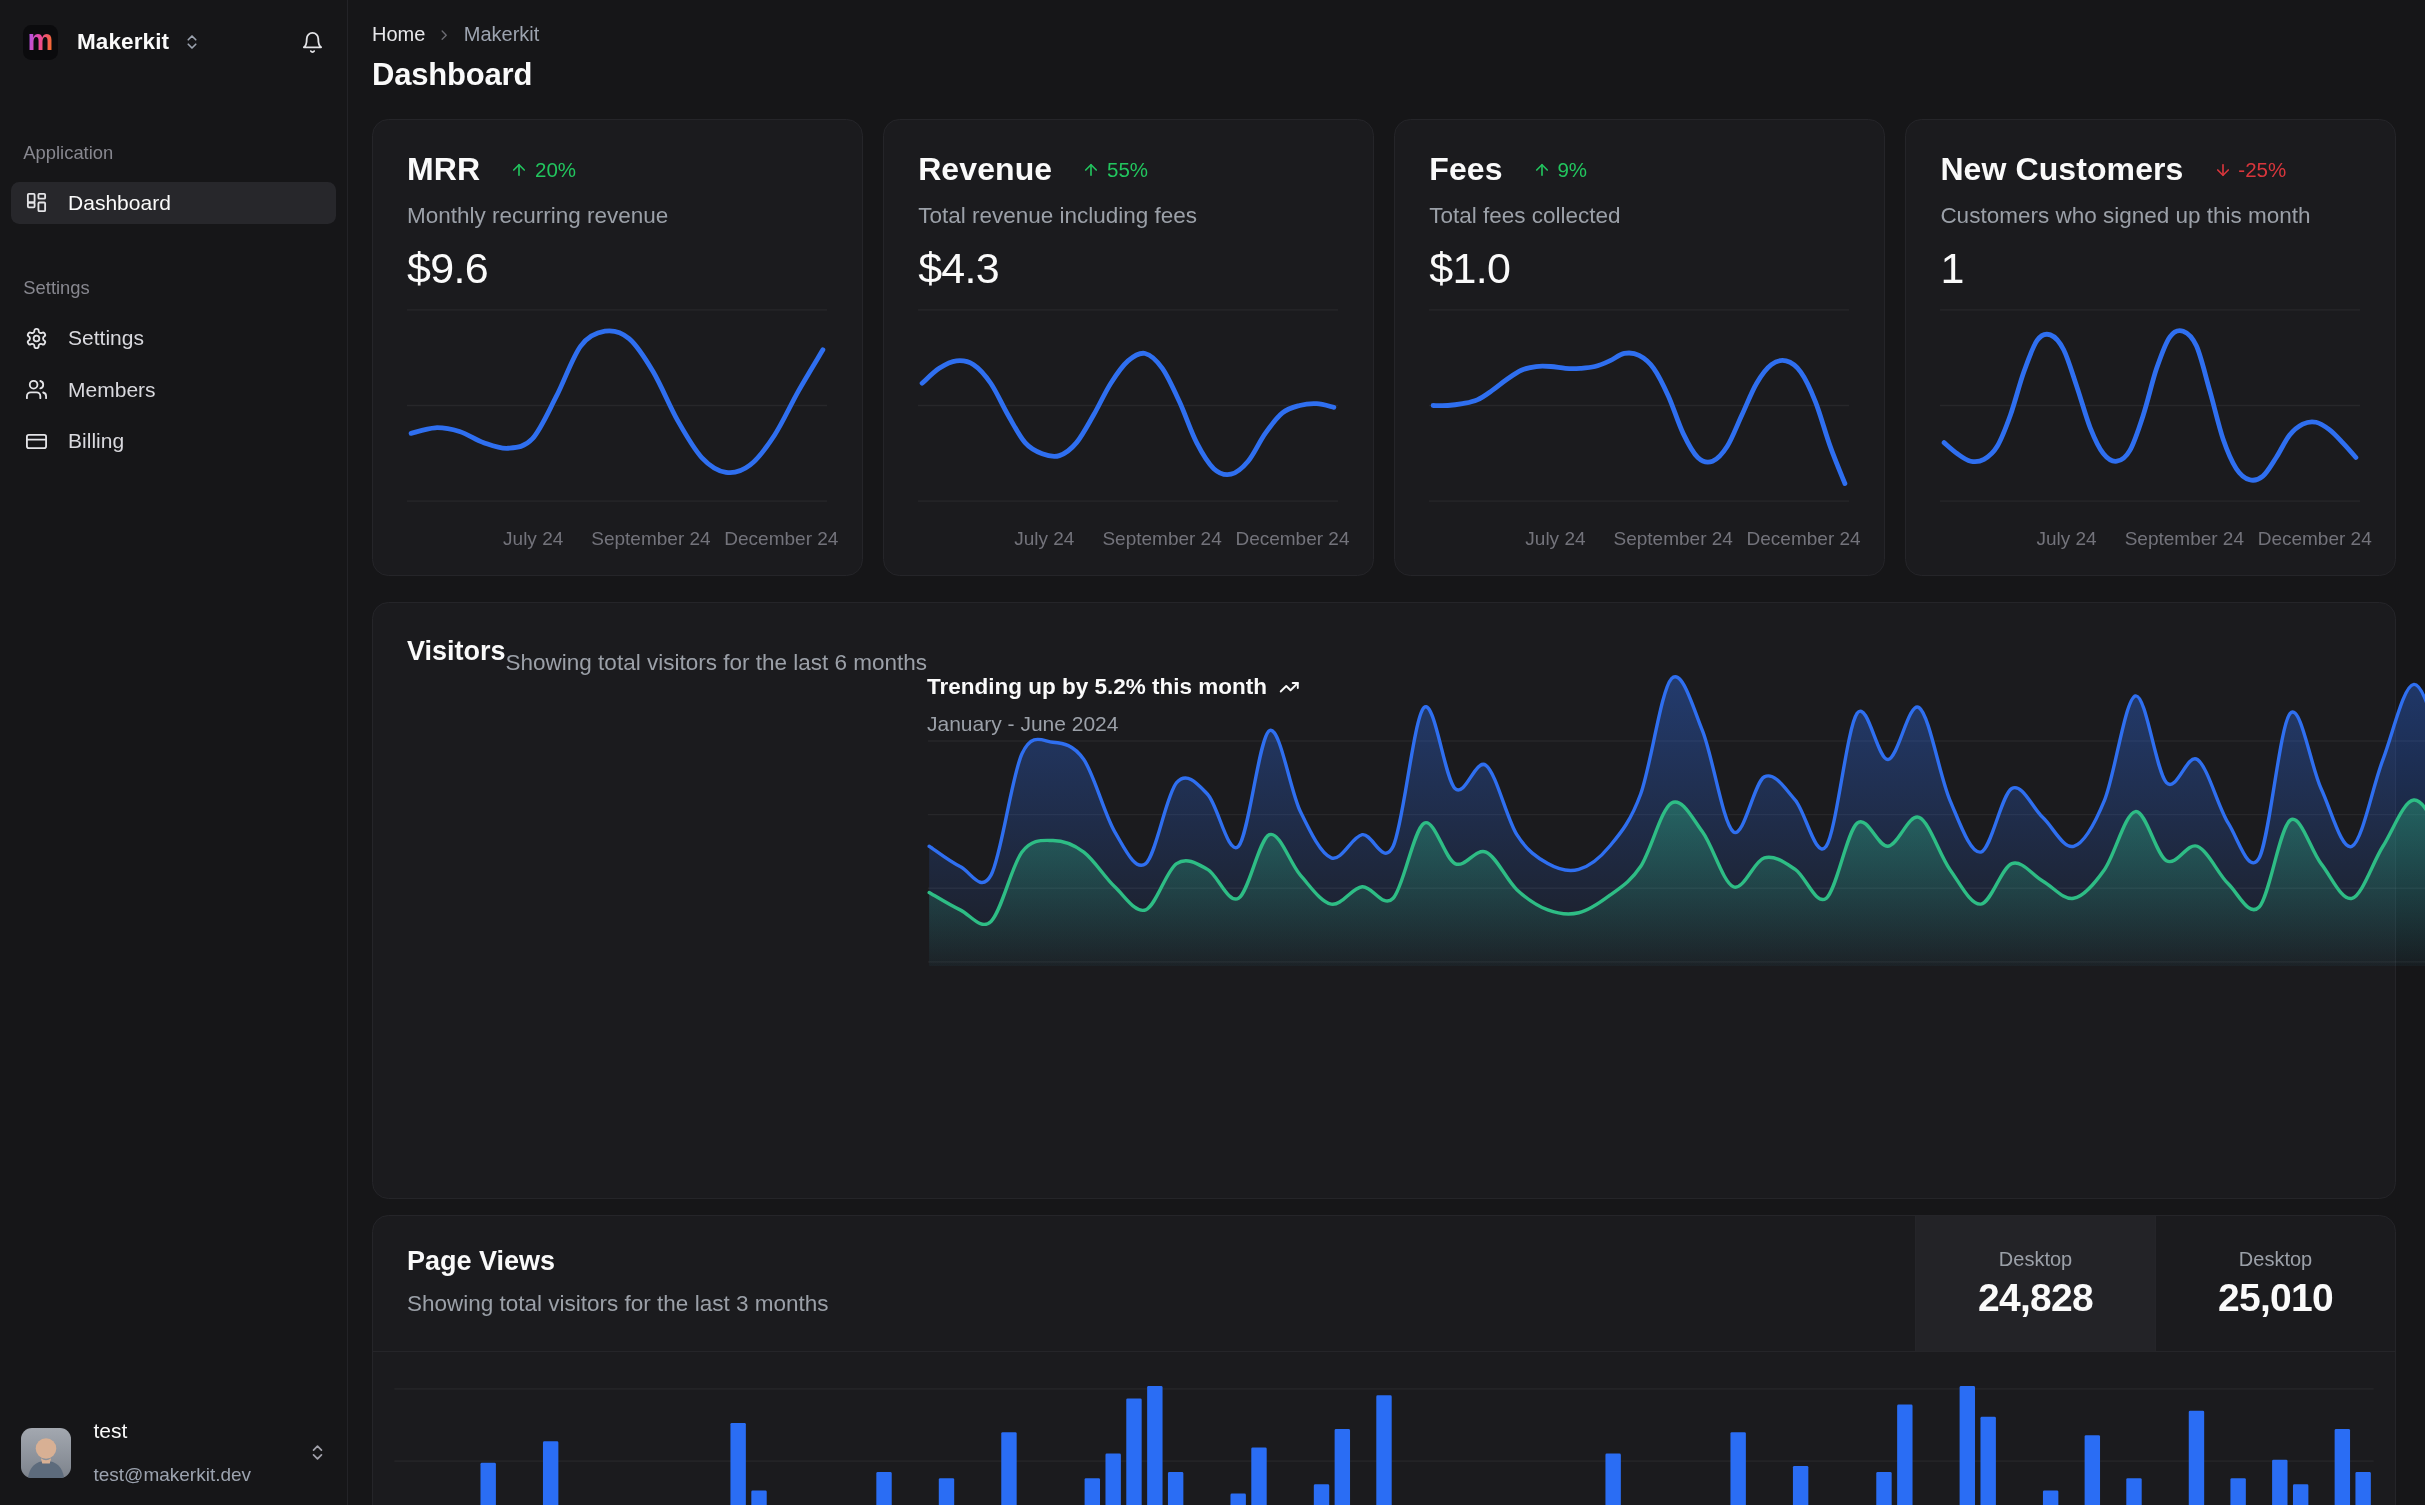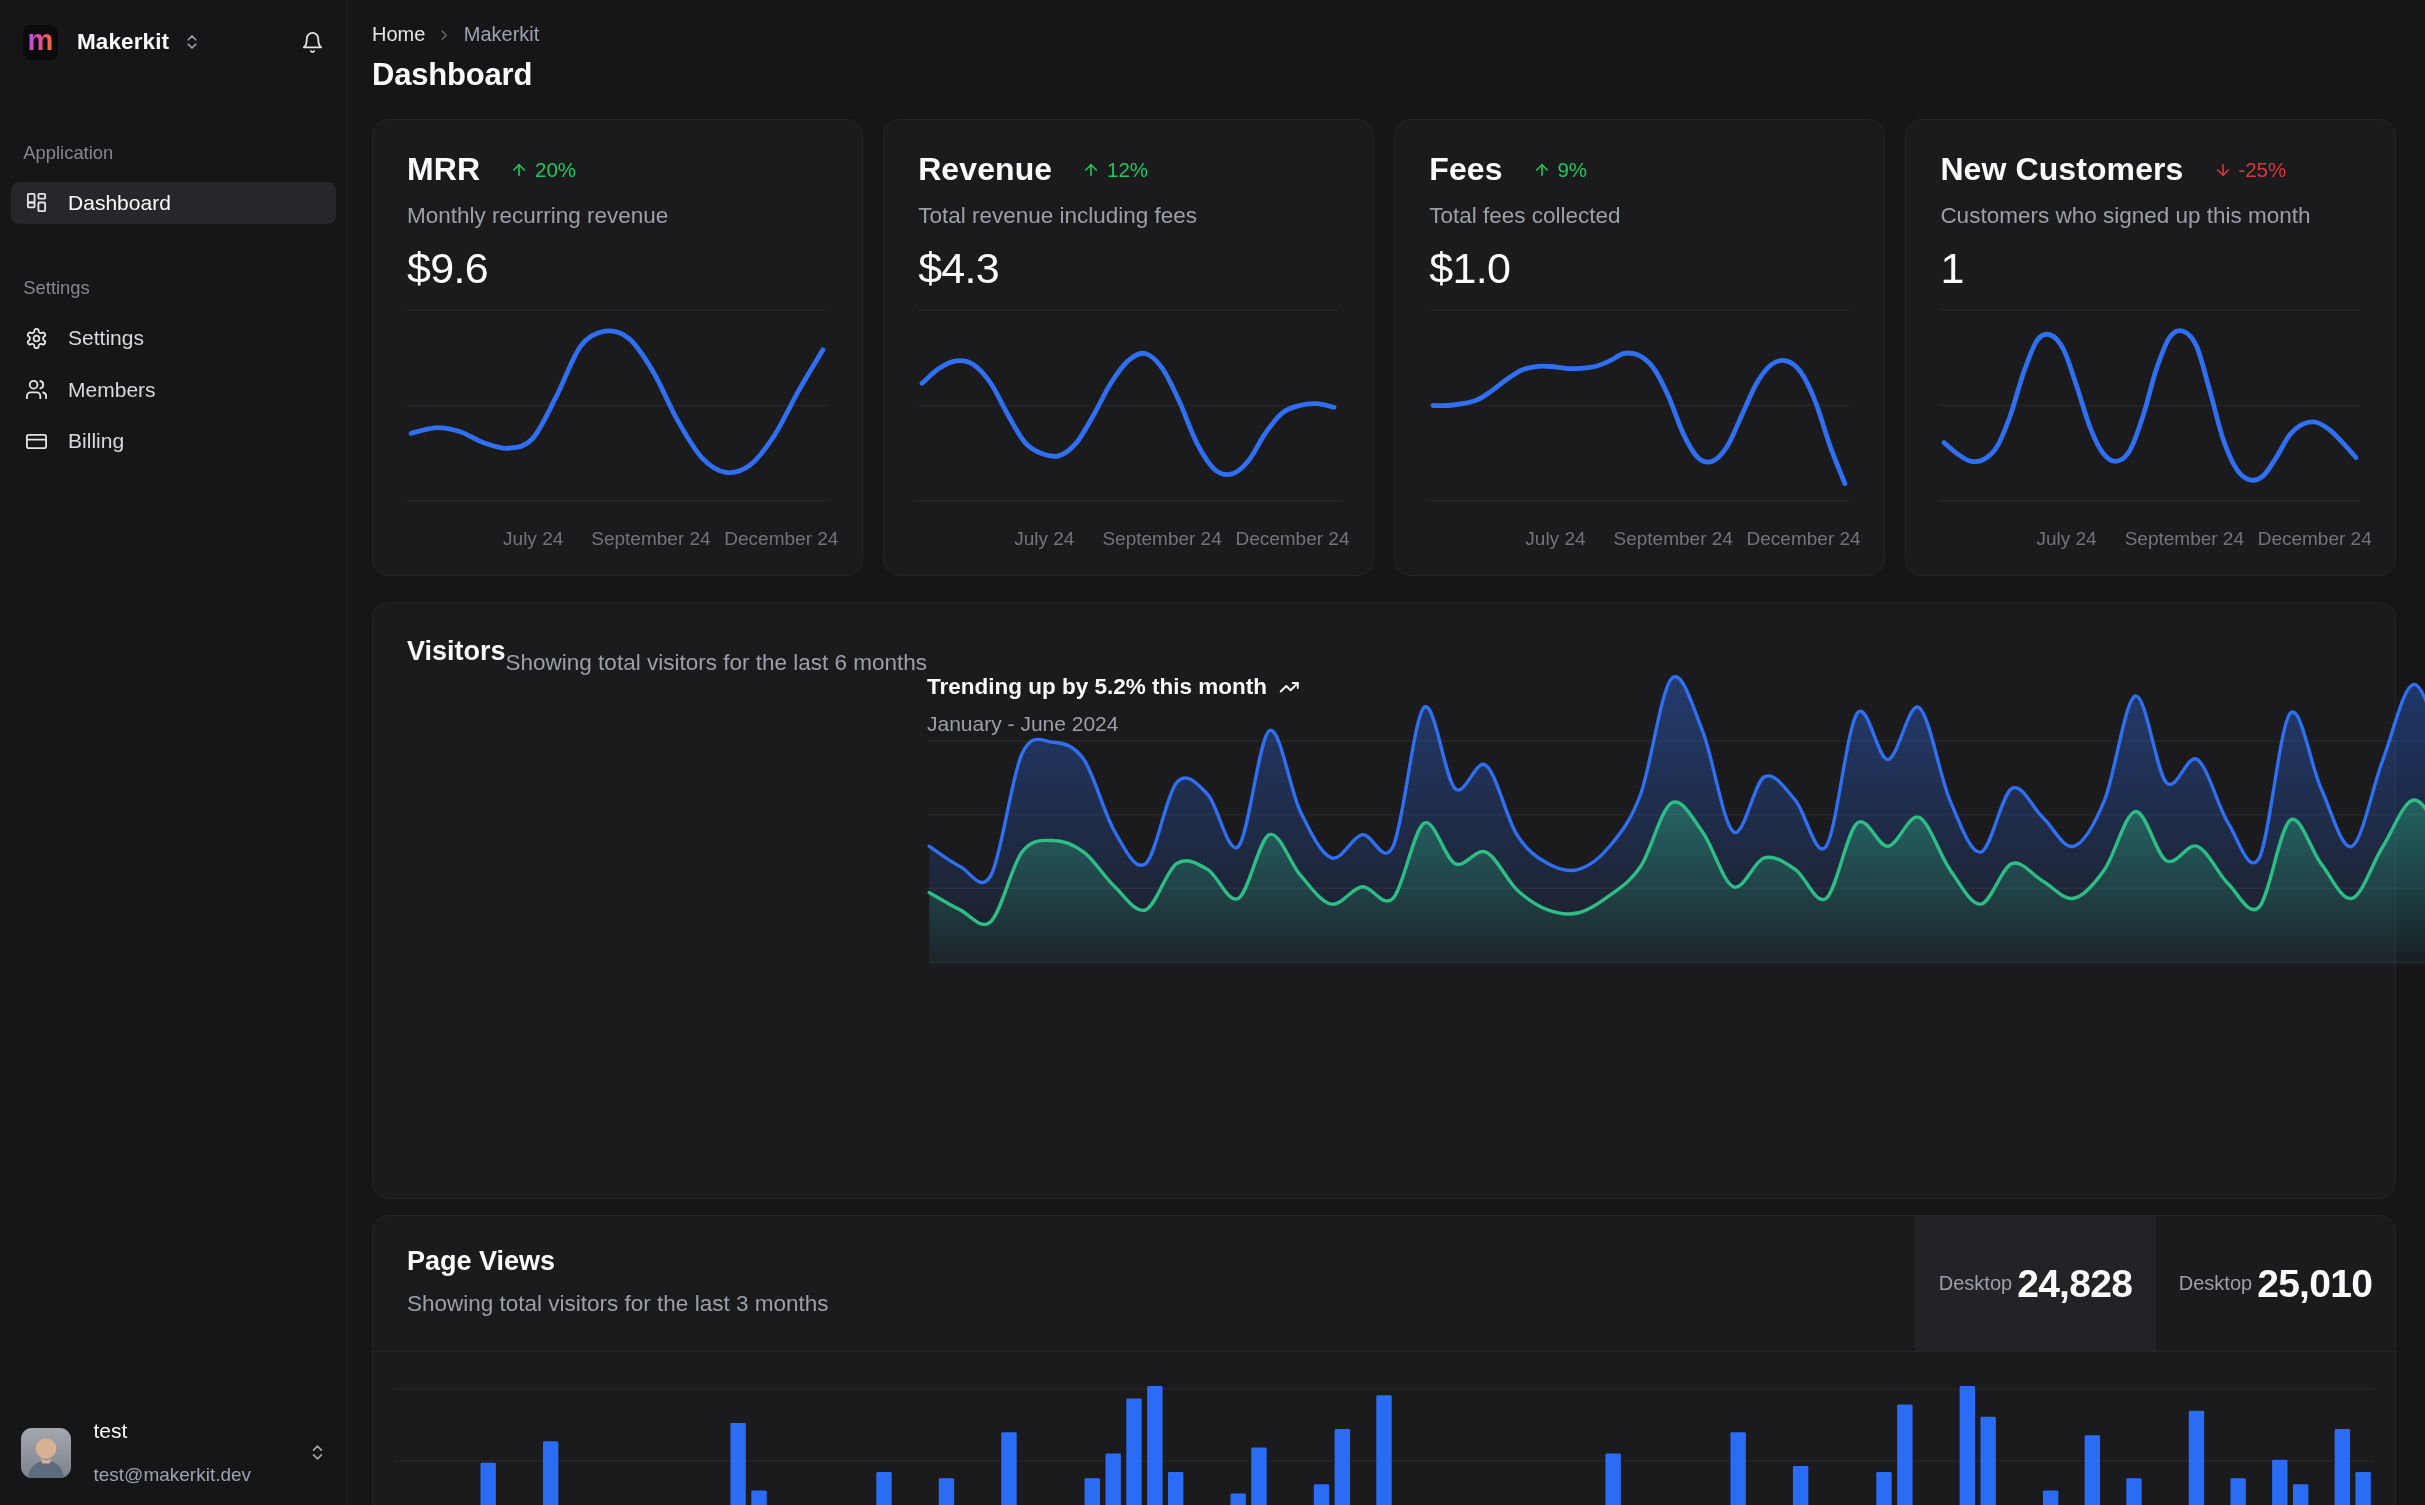--- a/index.html
+++ b/index.html
@@ -95,21 +95,21 @@
   .trend-line { display:flex; align-items:center; gap:12.3px; font-size:22.5px; font-weight:600; color:#fafafa; }
   .trend-line .tr-ic { display:flex; color:#fafafa; }
   .period-line { margin-top:12.3px; font-size:21px; color:#9ba0a8; }
 
   
   .pv-card { margin-top:16.4px; height:491px; display:flex; flex-direction:column; overflow:hidden; }
   .pv-header { display:flex; border-bottom:1.4px solid #252529; height:136px; }
   .pv-titles { padding:30px 34px; flex:1; }
   .pv-toggle {
     width:240px; border-left:1.4px solid #252529;
-    display:flex; flex-direction:row; align-items:center; justify-content:center; gap:5px;
+    display:flex; flex-direction:column; align-items:center; justify-content:center; gap:5px;
     cursor:pointer;
   }
   .pv-toggle.selected { background:#232327; }
   .pv-toggle:last-child { border-top-right-radius:15px; }
   .pv-label { font-size:20px; color:#9ba0a8; }
   .pv-value { font-size:39px; font-weight:700; letter-spacing:-0.7px; }
   .bars-host { position:relative; height:341px; margin:0 20.5px; }
   .bars-host svg { position:absolute; inset:0; }
 
   svg.ic { display:block; }
@@ -259,21 +259,21 @@
       </article>
 
       <article class="card stat-card">
         <div class="stat-head">
           <span class="stat-title">Revenue</span>
           <span class="stat-delta up">
             <svg class="ic" width="18" height="18" viewBox="0 0 24 24" fill="none" stroke="currentColor" stroke-width="2.2" stroke-linecap="round" stroke-linejoin="round">
                 <path d="M12 19V5"></path>
                 <path d="m5 12 7-7 7 7"></path>
               </svg>
-            <span>12%</span>
+            <span>55%</span>
           </span>
         </div>
         <div class="stat-sub">Total revenue including fees</div>
         <div class="stat-value">$4.3</div>
         <div class="spark-host">
             <svg width="420" height="205" viewBox="0 0 615 300">
               <line x1="0" y1="10" x2="615" y2="10" stroke="rgba(255,255,255,0.055)" stroke-width="2"></line>
               <line x1="0" y1="150" x2="615" y2="150" stroke="rgba(255,255,255,0.055)" stroke-width="2"></line>
               <line x1="0" y1="290" x2="615" y2="290" stroke="rgba(255,255,255,0.055)" stroke-width="2"></line>
               <path d="M 6 117.4 C 10.2 113.7, 22.8 101, 31.1 95.6 C 39.5 90.2, 47.9 85.6, 56.3 84.7 C 64.6 83.8, 73 84.7, 81.4 90.2 C 89.8 95.6, 98.1 105.1, 106.5 117.4 C 114.9 129.6, 123.3 149.1, 131.6 163.6 C 140 178.1, 148.4 194.9, 156.8 204.4 C 165.1 213.9, 173.5 217.5, 181.9 220.7 C 190.3 223.9, 198.6 226.2, 207 223.4 C 215.4 220.7, 223.8 214.4, 232.1 204.4 C 240.5 194.4, 248.9 178.1, 257.3 163.6 C 265.6 149.1, 274 130.5, 282.4 117.4 C 290.8 104.2, 299.1 92, 307.5 84.7 C 315.9 77.5, 324.3 72, 332.6 73.8 C 341 75.7, 349.4 83.8, 357.8 95.6 C 366.1 107.4, 374.5 126.4, 382.9 144.6 C 391.3 162.7, 399.6 188.1, 408 204.4 C 416.4 220.7, 424.8 234.8, 433.1 242.5 C 441.5 250.2, 449.9 252.5, 458.3 250.6 C 466.6 248.8, 475 241.6, 483.4 231.6 C 491.8 221.6, 500.1 202.6, 508.5 190.8 C 516.9 179, 525.3 167.7, 533.6 160.9 C 542 154.1, 550.4 152.3, 558.8 150 C 567.1 147.7, 575.5 146.8, 583.9 147.3 C 592.3 147.7, 604.8 151.8, 609 152.7" fill="none" stroke="#2f6ff0" stroke-width="7" stroke-linecap="round" stroke-linejoin="round"></path>

